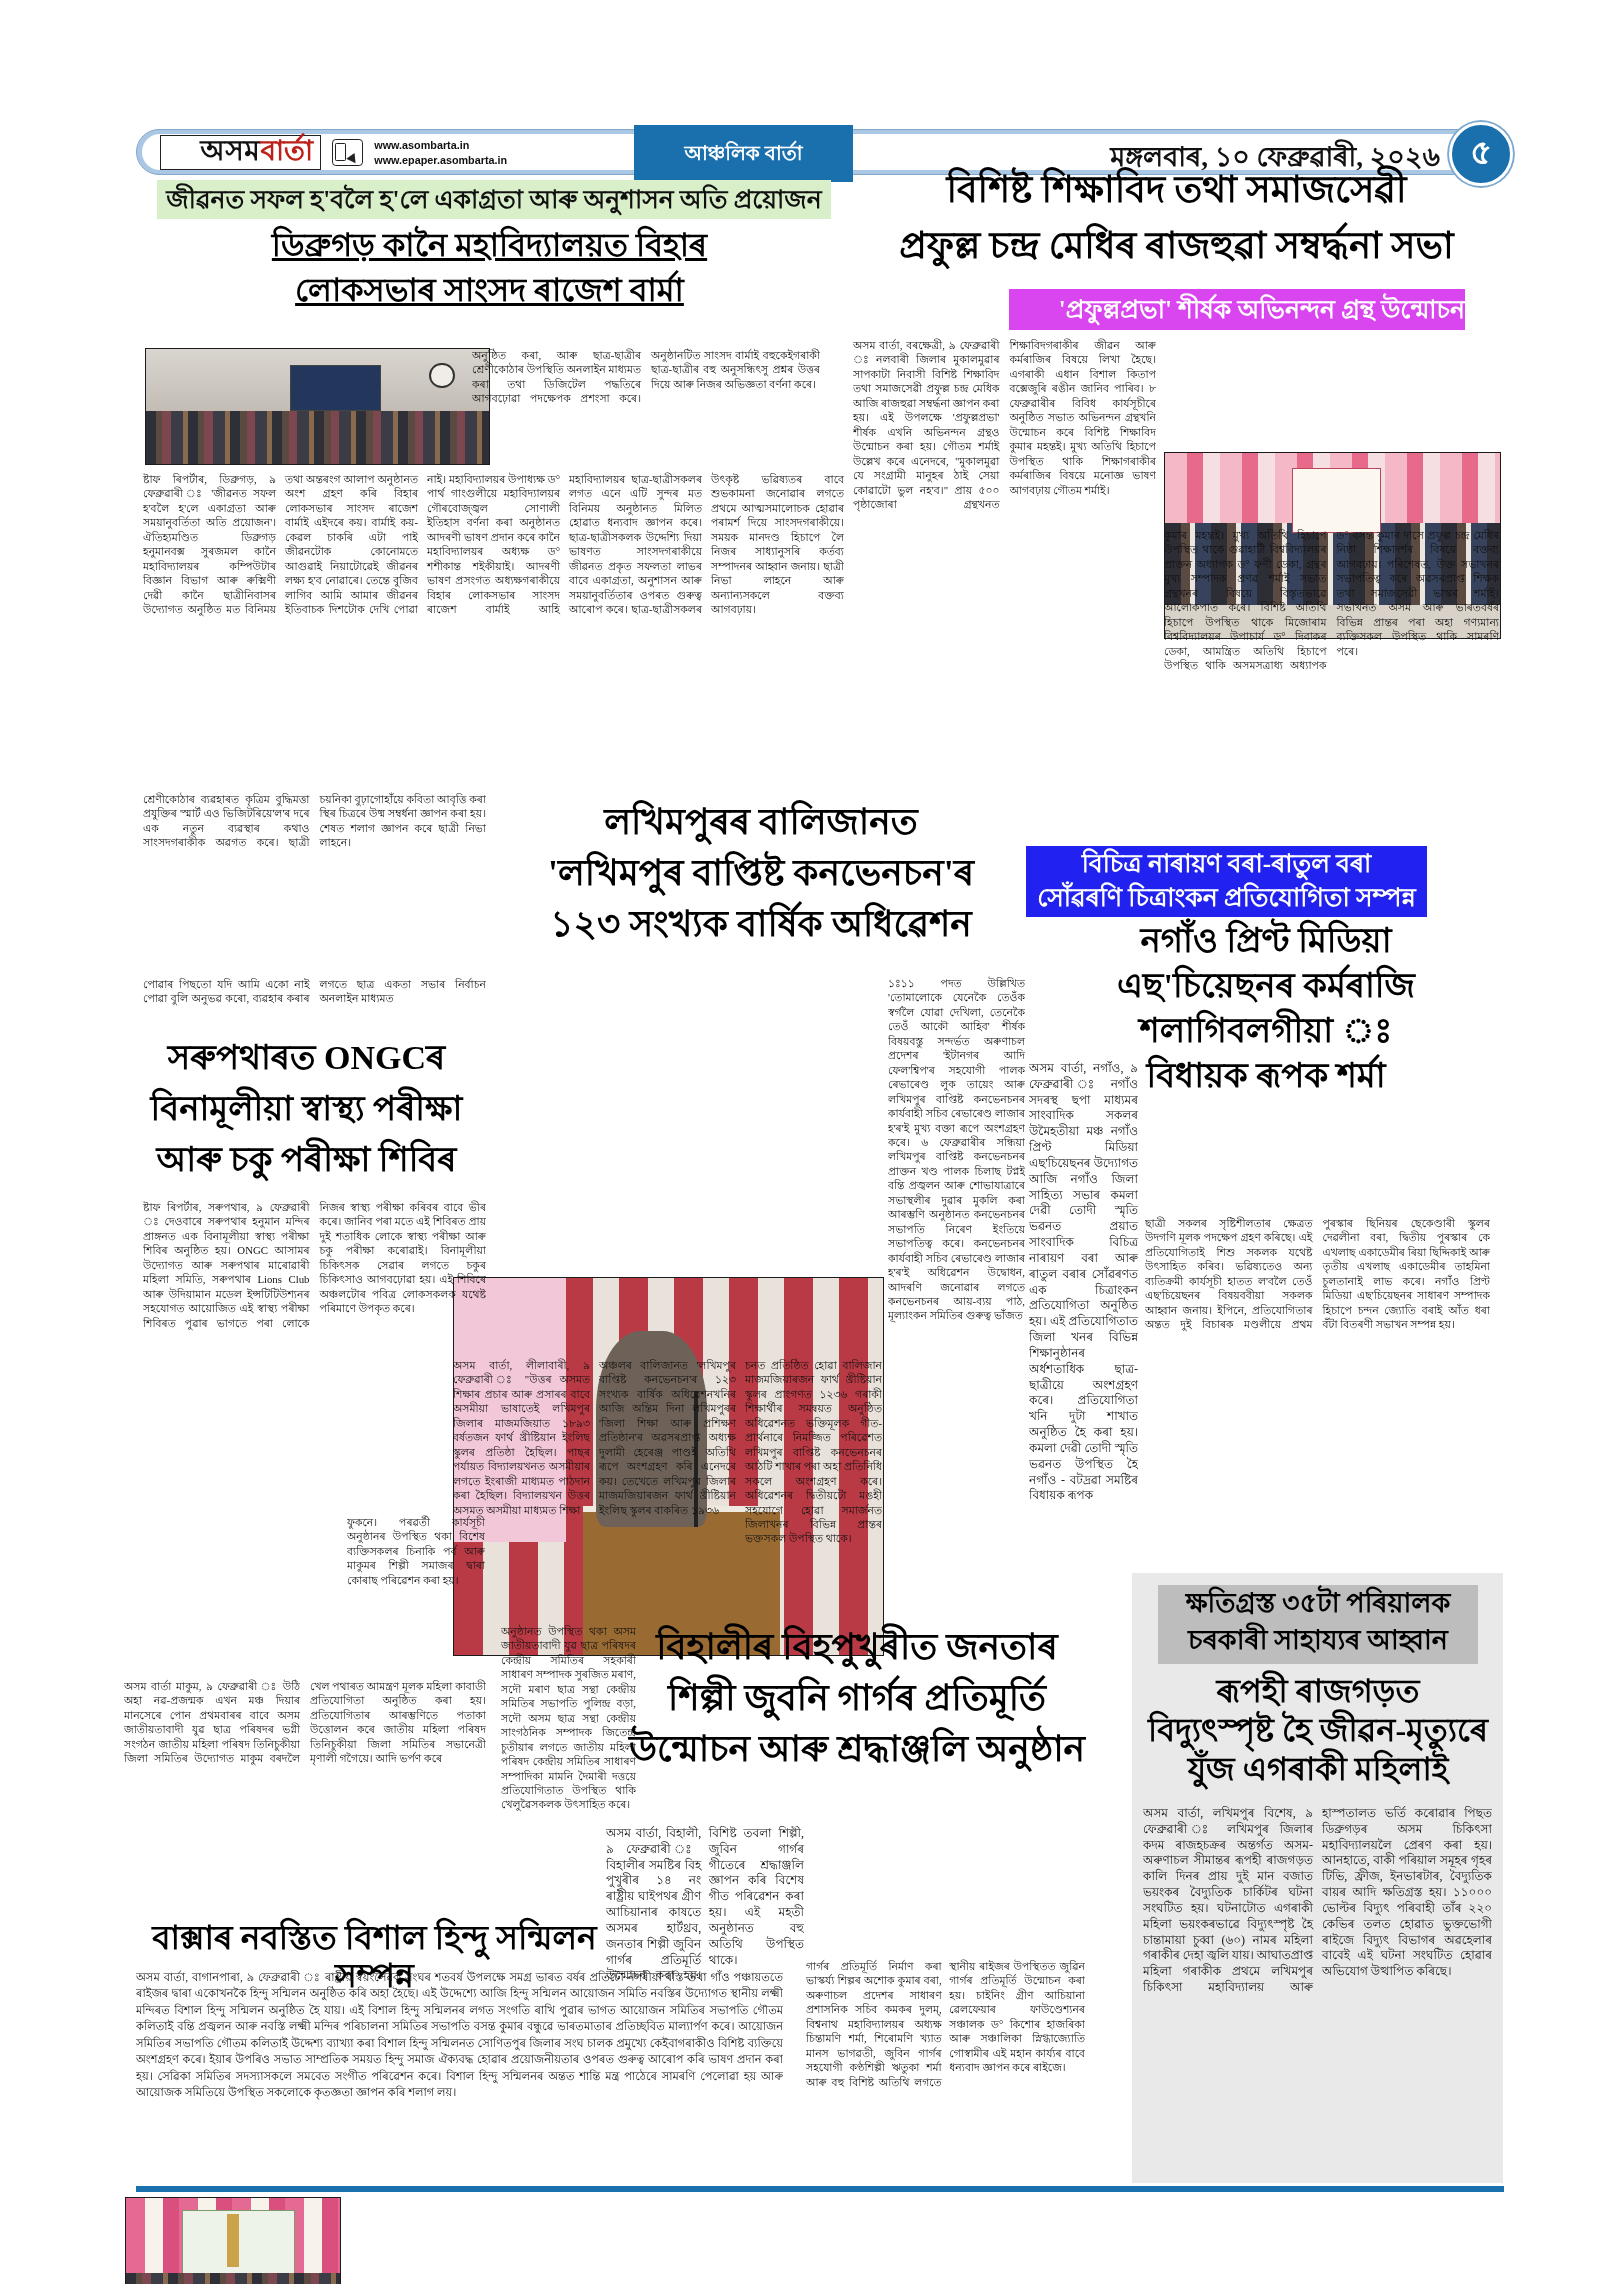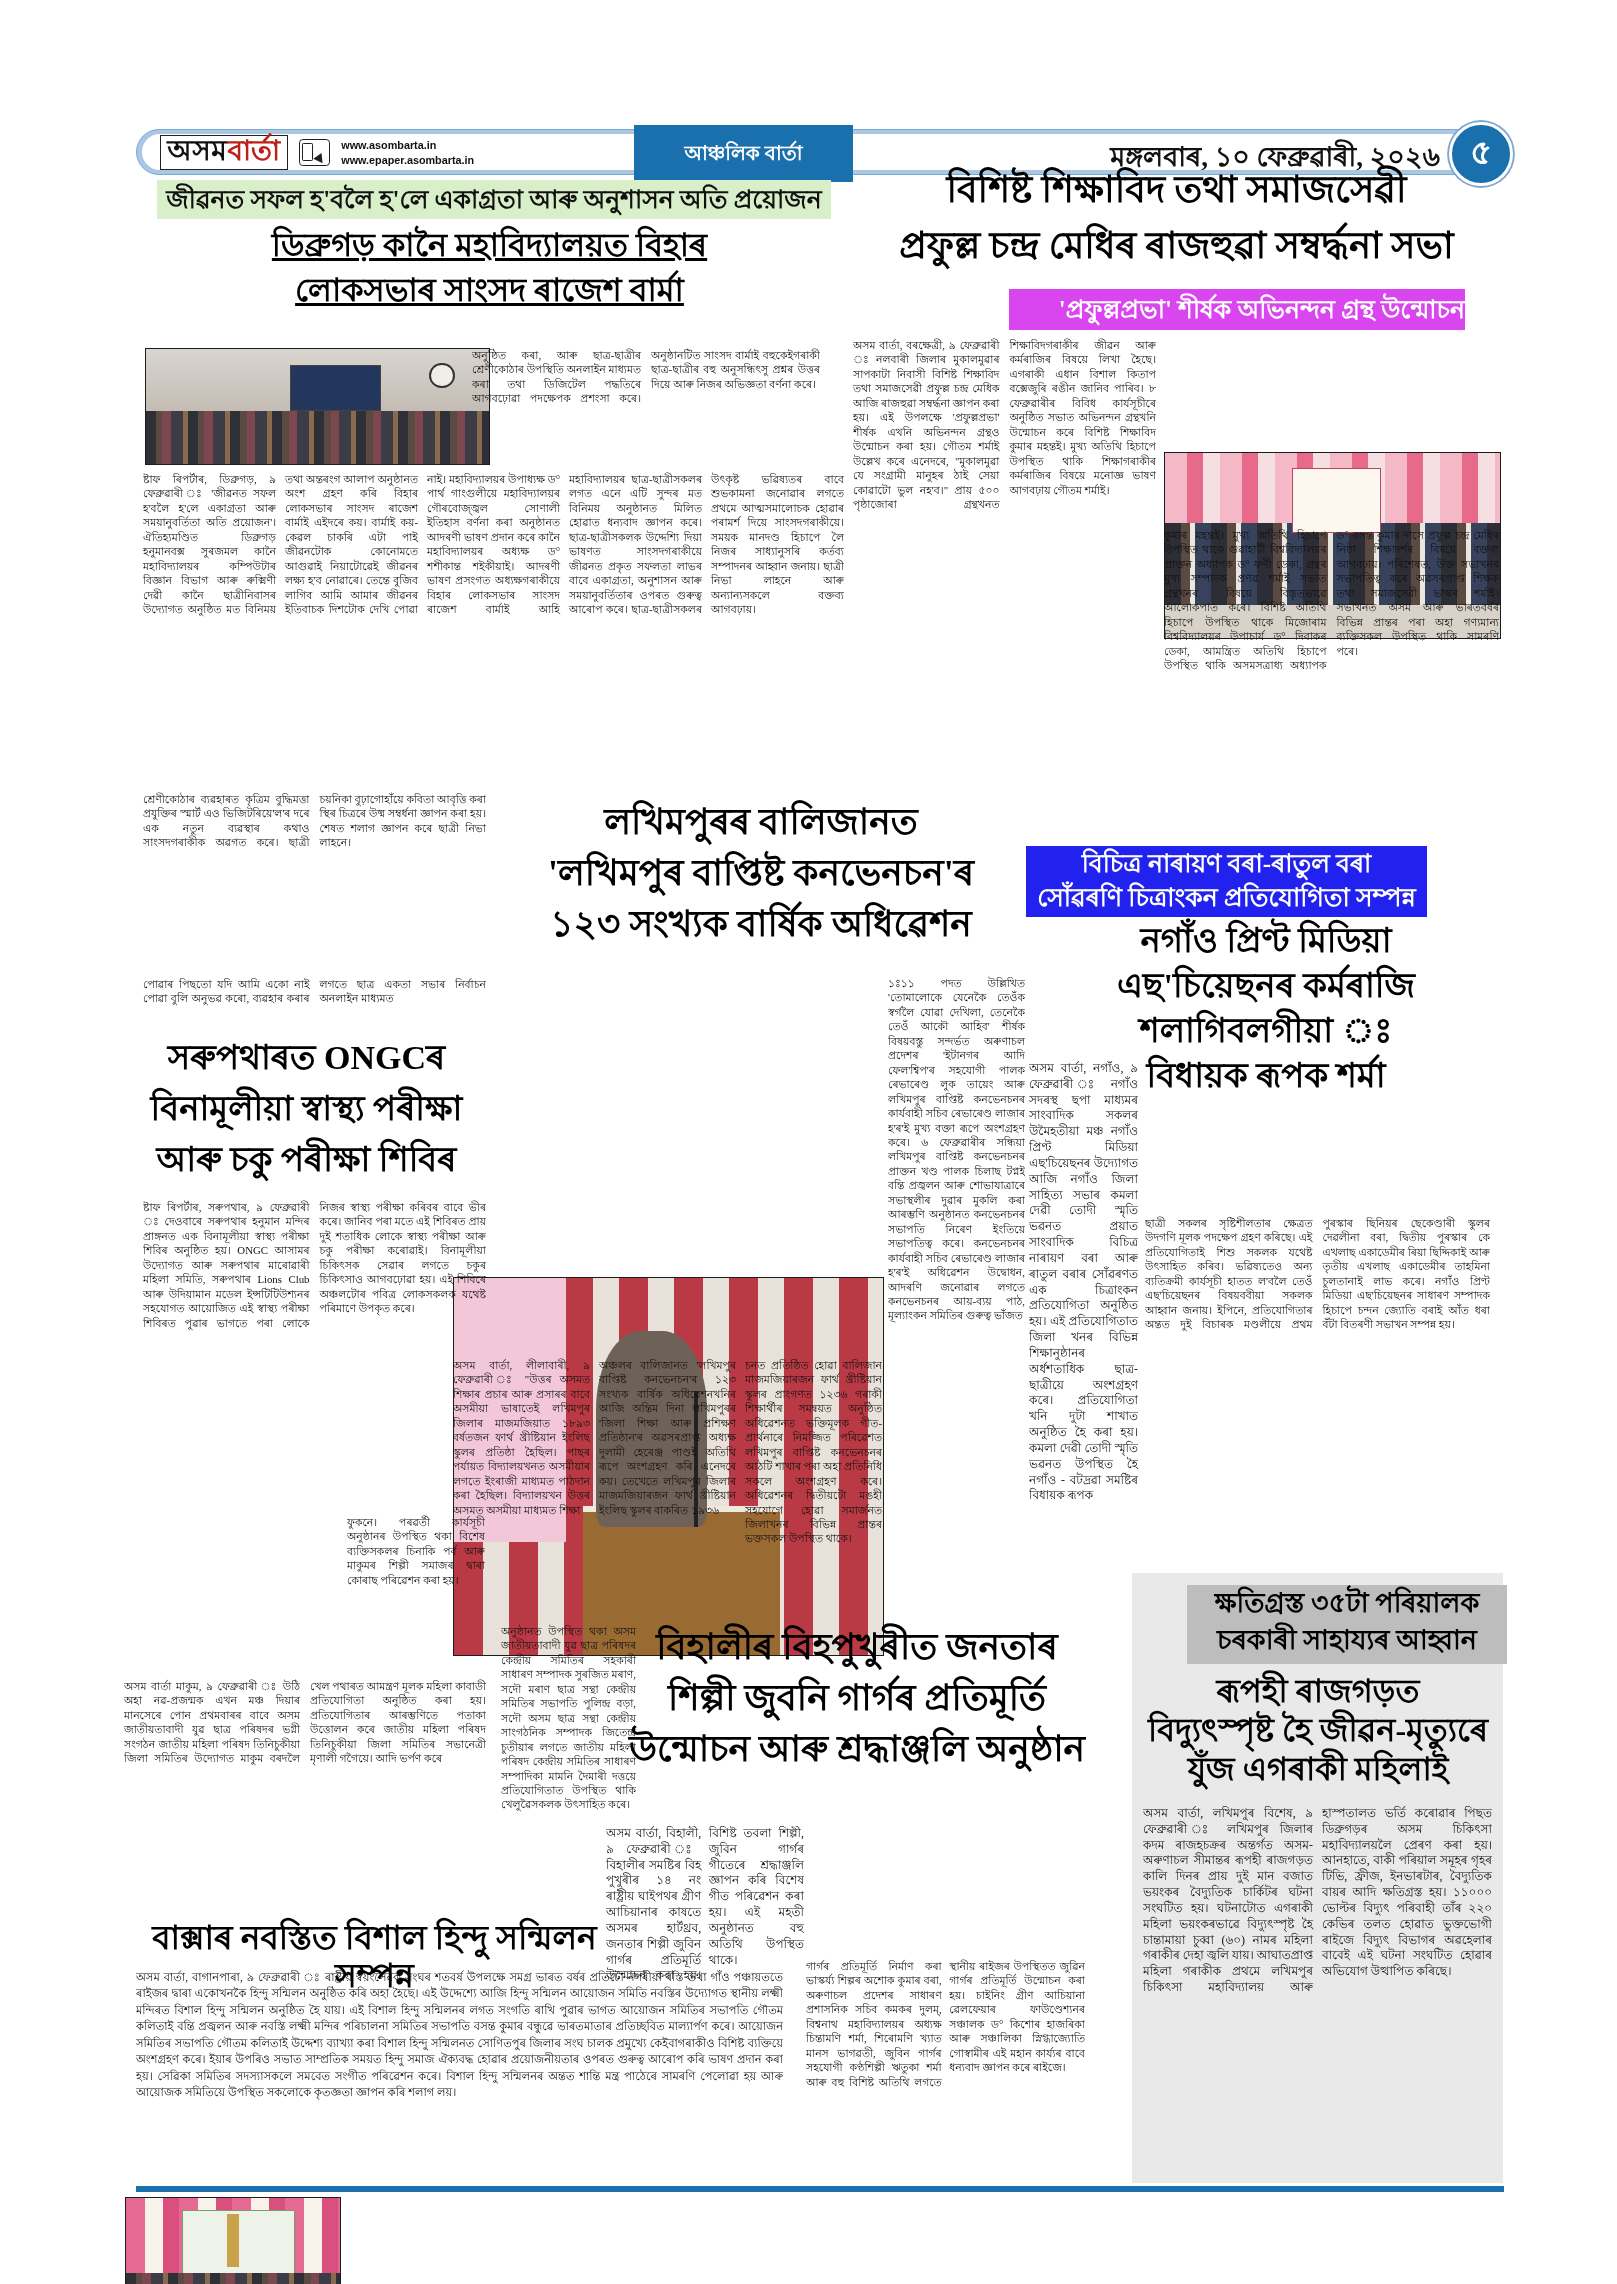--- a/index.html
+++ b/index.html
@@ -2,21 +2,21 @@
 <html style="font-size:10px"><head>
 <meta charset="utf-8">
 <style>
   html,body{margin:0;padding:0;background:#ffffff;}
   .page{position:relative;width:1618px;height:2284px;background:#ffffff;overflow:hidden;
         font-family:"Liberation Serif","DejaVu Serif",serif;color:#111;}
   .abs{position:absolute;}
   
   .pill{background:#aac7e3;border:1.3px solid #7fa8cf;border-radius:28px;}
   .pill-inner{position:absolute;left:5px;top:4.4px;right:5px;bottom:4.4px;background:#ffffff;border-radius:21.6px;}
-  .logo-black{font-size:28px;font-weight:900;letter-spacing:0.6px;}
+  .logo-black{font-size:28px;font-weight:900;letter-spacing:0.6px;margin-left:33px;}
   .logo-red{font-size:28px;font-weight:900;color:#bb2019;}
   .logo-wrap{border:1.3px solid #222;padding:0 6.3px;display:inline-flex;align-items:center;height:33px;}
   .epaper-icon{width:29px;height:25px;border:1.9px solid #222;border-radius:3.8px;position:relative;}
   .epaper-icon:before{content:"";position:absolute;left:2.5px;top:2.5px;width:9px;height:16.5px;border:1.3px solid #222;border-radius:1.3px;}
   .epaper-icon:after{content:"";position:absolute;right:3.8px;bottom:1.3px;width:0;height:0;
      border-left:5px solid transparent;border-right:5px solid transparent;border-top:9px solid #222;transform:rotate(-35deg);}
   .urls{font-family:"Liberation Sans","DejaVu Sans",sans-serif;font-size:10.8px;line-height:1.35;font-weight:600;}
   .section-box{background:#1a6fad;color:#fff;text-align:center;font-weight:700;}
   .date-line{font-size:27px;font-weight:800;text-align:right;}
   .page-badge{background:#1a6fad;color:#fff;border:3.2px solid #fff;box-shadow:0 0 0 1.9px #7fa8cf;
@@ -135,21 +135,21 @@
 শিল্পী জুবনি গাৰ্গৰ প্ৰতিমূৰ্তি
 উন্মোচন আৰু শ্ৰদ্ধাঞ্জলি অনুষ্ঠান</div>
   <div class="abs bt-sm cols2" style="left:606px;top:1826px;width:198px;height:431px;column-gap:7.6px;">অসম বাৰ্তা, বিহালী, ৯ ফেব্ৰুৱাৰী ঃ বিহালীৰ সমষ্টিৰ বিহ পুখুৰীৰ ১৪ নং ৰাষ্ট্ৰীয় ঘাইপথৰ গ্ৰীণ আচিয়ানাৰ কাষতে অসমৰ হাৰ্টথ্ৰব, জনতাৰ শিল্পী জুবিন গাৰ্গৰ প্ৰতিমূৰ্তি উন্মোচন কৰা হয়। বিশিষ্ট তবলা শিল্পী, জুবিন গাৰ্গৰ গীতেৰে শ্ৰদ্ধাঞ্জলি জ্ঞাপন কৰি বিশেষ গীত পৰিৱেশন কৰা হয়। এই মহতী অনুষ্ঠানত বহু অতিথি উপস্থিত থাকে।</div>
 
   <div class="abs bt cols2" style="left:806px;top:1959px;width:279px;height:287px;column-gap:7.6px;">
     <span>গাৰ্গৰ প্ৰতিমূৰ্তি নিৰ্মাণ কৰা ভাস্কৰ্য্য শিল্পৰ অশোক কুমাৰ বৰা, অৰুণাচল প্ৰদেশৰ সাধাৰণ প্ৰশাসনিক সচিব কমকৰ দুলম্, বিশ্বনাথ মহাবিদ্যালয়ৰ অধ্যক্ষ চিন্তামণি শৰ্মা, শিৰোমণি খ্যাত মানস ভাগৱতী, জুবিন গাৰ্গৰ সহযোগী কণ্ঠশিল্পী ঋতুকা শৰ্মা আৰু বহু বিশিষ্ট অতিথি</span>
     <span>লগতে স্থানীয় ৰাইজৰ উপস্থিতত জুৱিন গাৰ্গৰ প্ৰতিমূৰ্তি উন্মোচন কৰা হয়। চাইনিং গ্ৰীণ আচিয়ানা ৱেলফেয়াৰ ফাউণ্ডেশ্যনৰ সঞ্চালক ড° কিশোৰ হাজৰিকা আৰু সঞ্চালিকা স্নিগ্ধাজ্যোতি গোস্বামীৰ এই মহান কাৰ্য্যৰ বাবে ধন্যবাদ জ্ঞাপন কৰে ৰাইজে।</span>
   </div>
 
   <div class="abs grey-box" style="left:1132px;top:1573px;width:371px;height:610px;"></div>
-  <div class="abs grey-band" style="left:1158px;top:1585px;width:320px;height:79px;font-size:27px;line-height:1.38;margin-left:29px;">ক্ষতিগ্ৰস্ত ৩৫টা পৰিয়ালক
+  <div class="abs grey-band" style="left:1158px;top:1585px;width:320px;height:79px;font-size:27px;line-height:1.38;">ক্ষতিগ্ৰস্ত ৩৫টা পৰিয়ালক
 চৰকাৰী সাহায্যৰ আহ্বান</div>
   <div class="abs hl" style="left:1142px;top:1672px;width:352px;font-size:32px;line-height:1.22;">ৰূপহী ৰাজগড়ত
 বিদ্যুৎস্পৃষ্ট হৈ জীৱন-মৃত্যুৰে
 যুঁজ এগৰাকী মহিলাই</div>
   <div class="abs bt-sm cols2" style="left:1143px;top:1806px;width:349px;height:367px;column-gap:9px;">
     <span>অসম বাৰ্তা, লখিমপুৰ বিশেষ, ৯ ফেব্ৰুৱাৰী ঃ লখিমপুৰ জিলাৰ কদম ৰাজহচক্ৰৰ অন্তৰ্গত অসম-অৰুণাচল সীমান্তৰ ৰূপহী ৰাজগড়ত কালি দিনৰ প্ৰায় দুই মান বজাত ভয়ংকৰ বৈদ্যুতিক চাৰ্কিটৰ ঘটনা সংঘটিত হয়। ঘটনাটোত এগৰাকী মহিলা ভয়ংকৰভাৱে বিদ্যুৎস্পৃষ্ট হৈ চান্তামায়া চুব্বা (৬০) নামৰ মহিলা গৰাকীৰ দেহা জ্বলি</span>
     <span>যায়। আঘাতপ্ৰাপ্ত মহিলা গৰাকীক প্ৰথমে লখিমপুৰ চিকিৎসা মহাবিদ্যালয় আৰু হাস্পতালত ভৰ্তি কৰোৱাৰ পিছত ডিব্ৰুগড়ৰ অসম চিকিৎসা মহাবিদ্যালয়লৈ প্ৰেৰণ কৰা হয়। আনহাতে, বাকী পৰিয়াল সমূহৰ গৃহৰ টিভি, ফ্ৰীজ, ইনভাৰটাৰ, বৈদ্যুতিক বায়ৰ আদি ক্ষতিগ্ৰস্ত হয়। ১১০০০ ভোল্টৰ বিদ্যুৎ পৰিবাহী তাঁৰ ২২০ কেভিৰ তলত হোৱাত ভুক্তভোগী ৰাইজে বিদ্যুৎ বিভাগৰ অৱহেলাৰ বাবেই এই ঘটনা সংঘটিত হোৱাৰ অভিযোগ উত্থাপিত কৰিছে।</span>
   </div>
 
   <div class="abs hl" style="left:127px;top:1920px;width:495px;font-size:33px;line-height:1.15;">বাক্সাৰ নবস্তিত বিশাল হিন্দু সন্মিলন সম্পন্ন</div>

